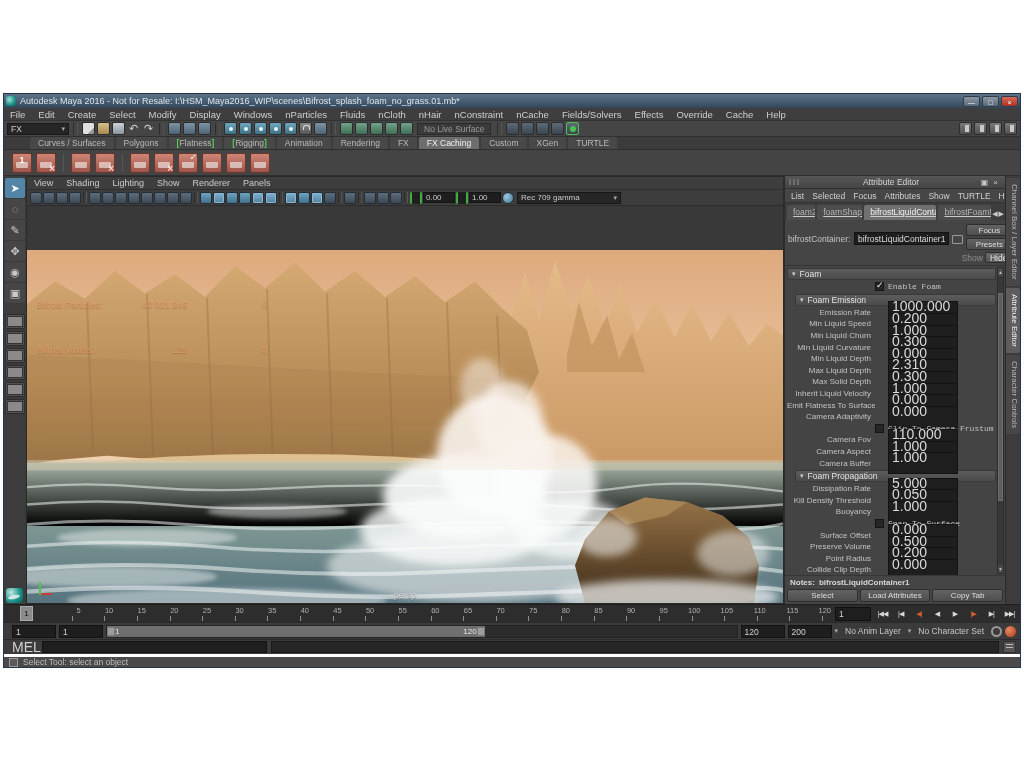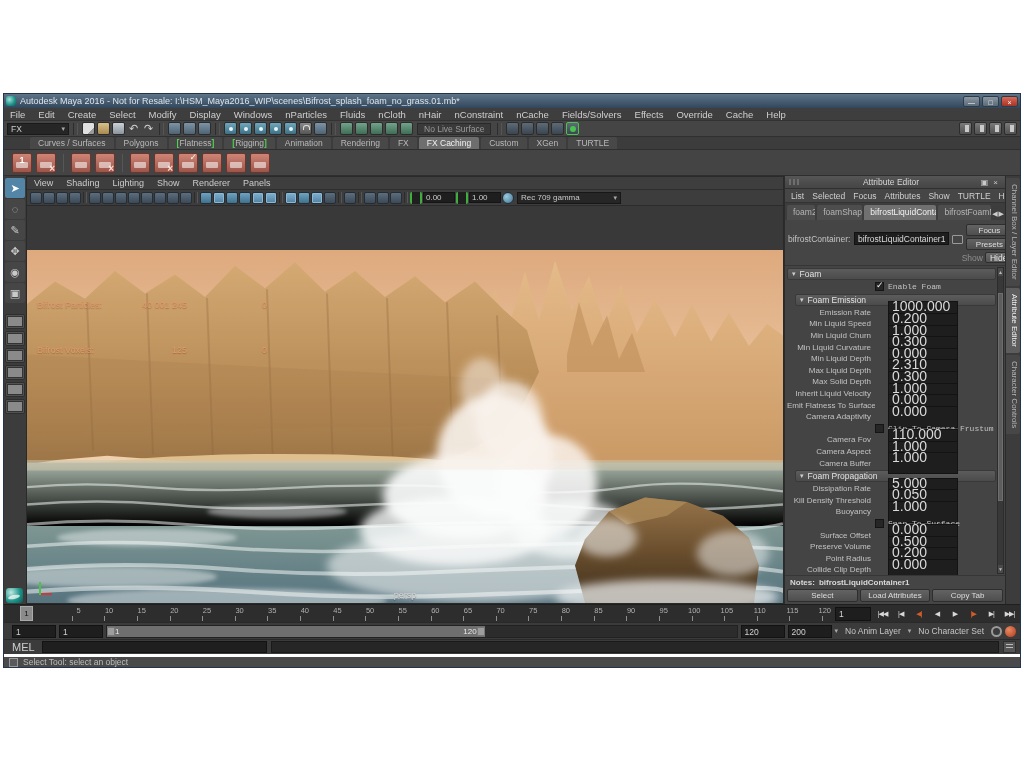--- a/index.html
+++ b/index.html
@@ -99,21 +99,21 @@
   .axis::before{content:"";position:absolute;left:0;bottom:0;width:13px;height:2px;background:#c83c3c;}
   .axis::after{content:"";position:absolute;left:0;bottom:0;width:2px;height:13px;background:#4cc24c;}
 
   
   .ae-panel{width:221px;flex:0 0 221px;background:#454545;display:flex;flex-direction:column;border-left:1px solid #2c2c2c;font-size:8.5px;}
   .ae-header{height:13px;flex:0 0 13px;background:linear-gradient(#565656,#454545);display:flex;align-items:center;padding:0 4px;border-bottom:1px solid #303030;}
   .ae-header .dots{flex:0 0 10px;height:6px;background:repeating-linear-gradient(90deg,#6e6e6e 0 2px,transparent 2px 4px);margin-right:4px;}
   .ae-title{flex:1;text-align:center;color:#d6d6d6;font-size:8.5px;}
   .ae-hbtn{width:11px;text-align:center;color:#c9c9c9;font-size:8px;}
   .ae-menus{height:14px;flex:0 0 14px;display:flex;align-items:center;gap:8px;padding:0 6px;background:#464646;border-bottom:1px solid #333;color:#cfcfcf;}
-  .ae-tabs{height:17px;flex:0 0 17px;display:flex;align-items:flex-end;background:#3d3d3d;padding:1px 14px 0 2px;gap:2px;position:relative;overflow:hidden;}
+  .ae-tabs{height:17px;flex:0 0 17px;display:flex;align-items:flex-end;background:#3d3d3d;padding:1px 14px 0 2px;gap:2px;position:relative;overflow:hidden;text-decoration:underline;}
   .ae-tab{height:15px;line-height:15px;padding:0 6px;background:#4d4d4d;color:#b5b5b5;border-radius:2px 2px 0 0;white-space:nowrap;overflow:hidden;}
   .ae-tab.active{background:#707070;color:#f2f2f2;}
   .ae-tab-arrows{position:absolute;right:1px;bottom:2px;display:flex;gap:1px;color:#ccc;font-size:7px;}
   .ae-container-block{flex:0 0 46px;display:flex;padding:4px 3px 2px 3px;gap:3px;background:#454545;border-bottom:1px solid #363636;}
   .ae-cb-left{flex:1;}
   .ae-cb-row{display:flex;align-items:center;margin-top:8px;}
   .ae-cb-row .lab{width:66px;text-align:right;padding-right:4px;color:#c4c4c4;}
   .ae-cb-row .field{flex:1;height:13px;background:#1e1e1e;border:1px solid #121212;color:#dcdcdc;line-height:12px;padding:0 3px;white-space:nowrap;overflow:hidden;}
   .swap-ic{width:11px;height:9px;border:1px solid #9a9a9a;border-radius:1px;margin:1px 0 0 3px;}
   .ae-cb-right{width:46px;display:flex;flex-direction:column;gap:2px;}
@@ -167,21 +167,21 @@
   .range-inner{position:absolute;left:0;top:0;bottom:0;width:60%;background:#6f6f6f;display:flex;align-items:center;justify-content:space-between;padding:0 8px;color:#e8e8e8;font-size:8px;}
   .range-inner::before,.range-inner::after{content:"";position:absolute;top:1px;bottom:1px;width:6px;background:#9d9d9d;border:1px solid #777;}
   .range-inner::before{left:0;} .range-inner::after{right:0;}
   .dd-caret{color:#aaa;font-size:7px;}
   .dd-plain{height:13px;display:flex;align-items:center;padding:0 4px;color:#c6c6c6;font-size:8.5px;white-space:nowrap;}
   .clock-ic{width:11px;height:11px;border-radius:50%;border:2px solid #9a9a9a;position:relative;}
   .autokey-ic{width:11px;height:11px;border-radius:50%;background:radial-gradient(circle at 35% 35%,#e88a60,#b03a1e);position:relative;}
 
   
   .command-line{height:15px;flex:0 0 15px;background:#3b3b3b;display:flex;align-items:center;gap:4px;padding:0 4px 0 8px;border-top:1px solid #2a2a2a;}
-  .cl-label{width:26px;color:#cfcfcf;font-size:11px;}
+  .cl-label{width:26px;color:#cfcfcf;font-size:14px;}
   .cl-input{width:225px;height:12px;background:#1f1f1f;border:1px solid #131313;}
   .cl-output{flex:1;height:12px;background:#262626;border:1px solid #1a1a1a;}
   .cl-icon{width:13px;height:12px;background:#555;border:1px solid #2d2d2d;position:relative;}
   .cl-icon::after{content:"";position:absolute;inset:2px;background:repeating-linear-gradient(#bbb 0 1px,transparent 1px 3px);}
   .help-line{height:13px;flex:0 0 13px;background:#4a4a4a;display:flex;align-items:center;gap:5px;padding:0 5px;border-top:3px solid #ffffff;color:#bdbdbd;font-size:8.5px;}
   .hl-icon{width:9px;height:9px;border:1px solid #999;background:#5a5a5a;}
 </style>
 </head>
 <body>
 

